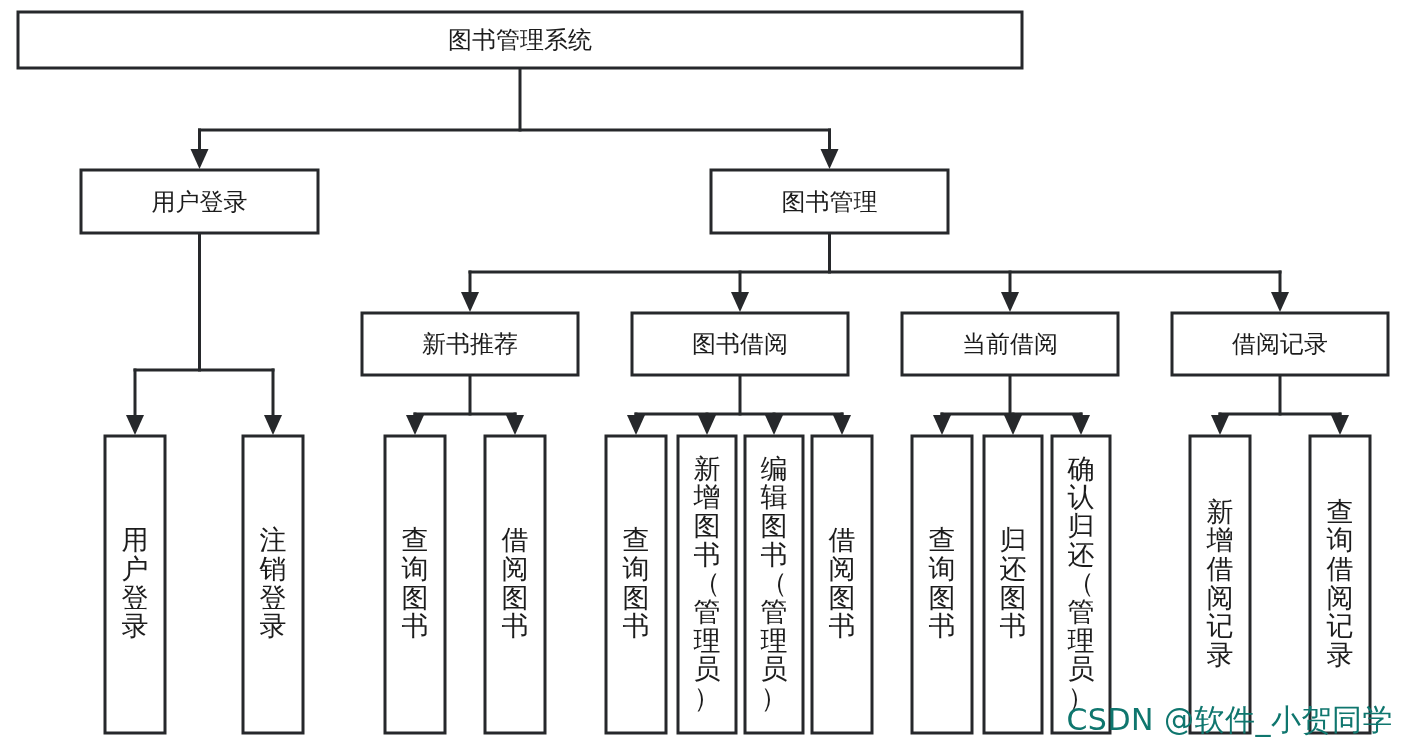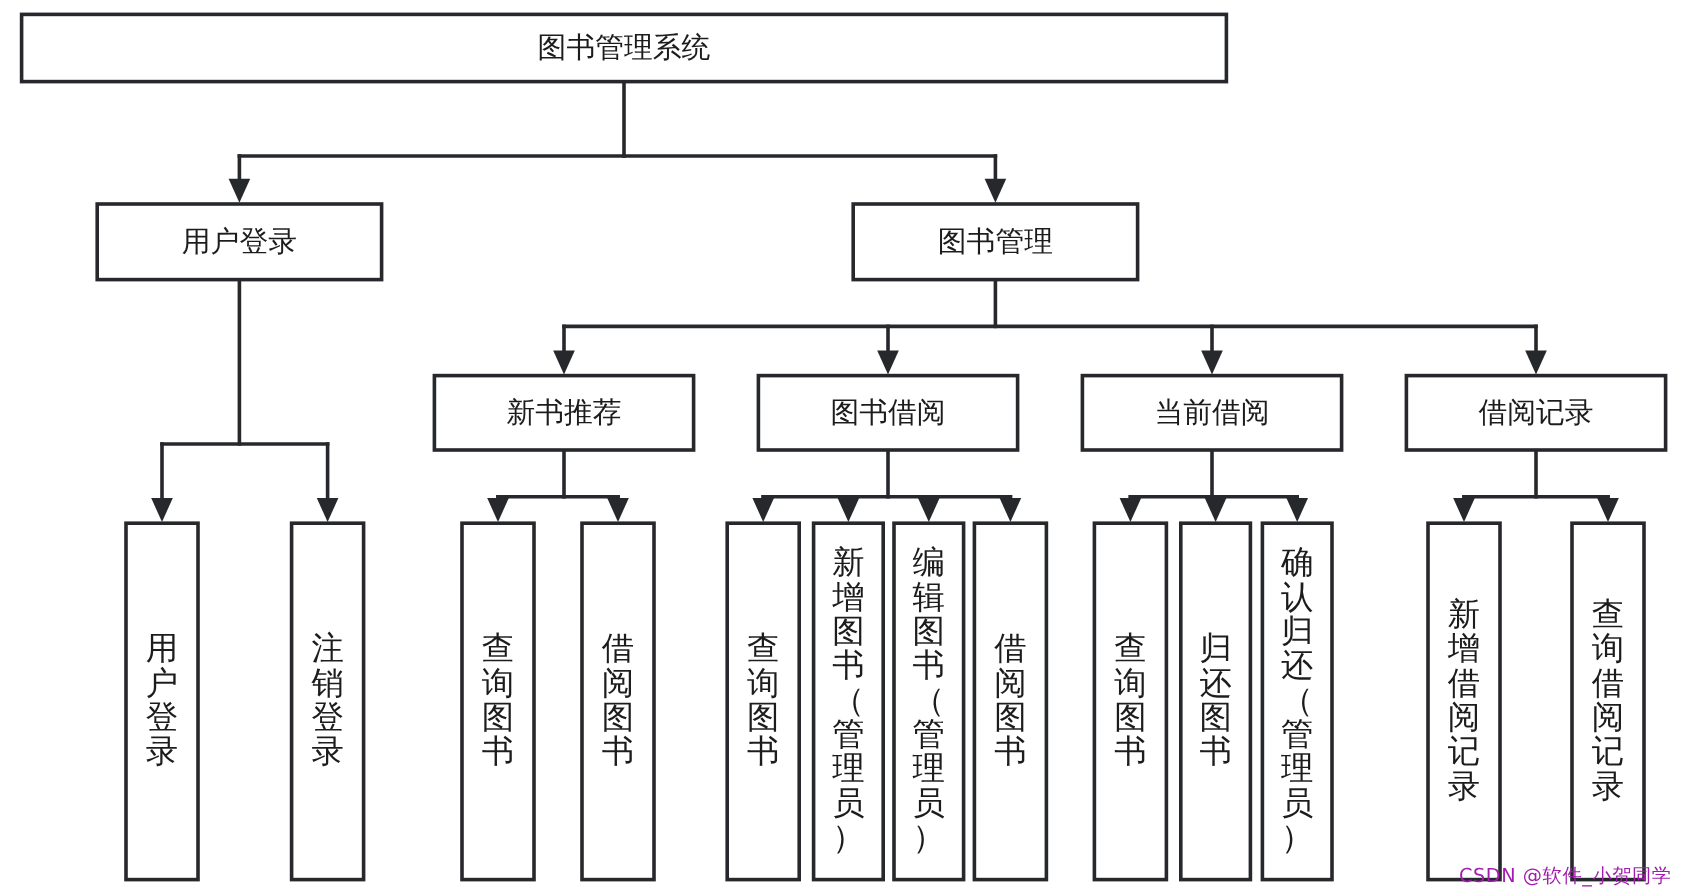--- a/index.html
+++ b/index.html
@@ -51,22 +51,22 @@
     font-family: "DejaVu Sans", "Liberation Sans", sans-serif;
     font-size: 27px;
     fill: #1c1c1c;
     text-anchor: middle;
   }
   .watermark-text {
     position: absolute;
     right: 12px;
     bottom: 6px;
     font-family: "DejaVu Sans", "Liberation Sans", sans-serif;
-    font-size: 16px;
-    color: #a21caf;
+    font-size: 30px;
+    color: #0f766e;
     letter-spacing: 0.5px;
     white-space: nowrap;
     pointer-events: none;
     text-align: center;
   }
 </style>
 </head>
 <body>
 
 <div id="diagram-root">

